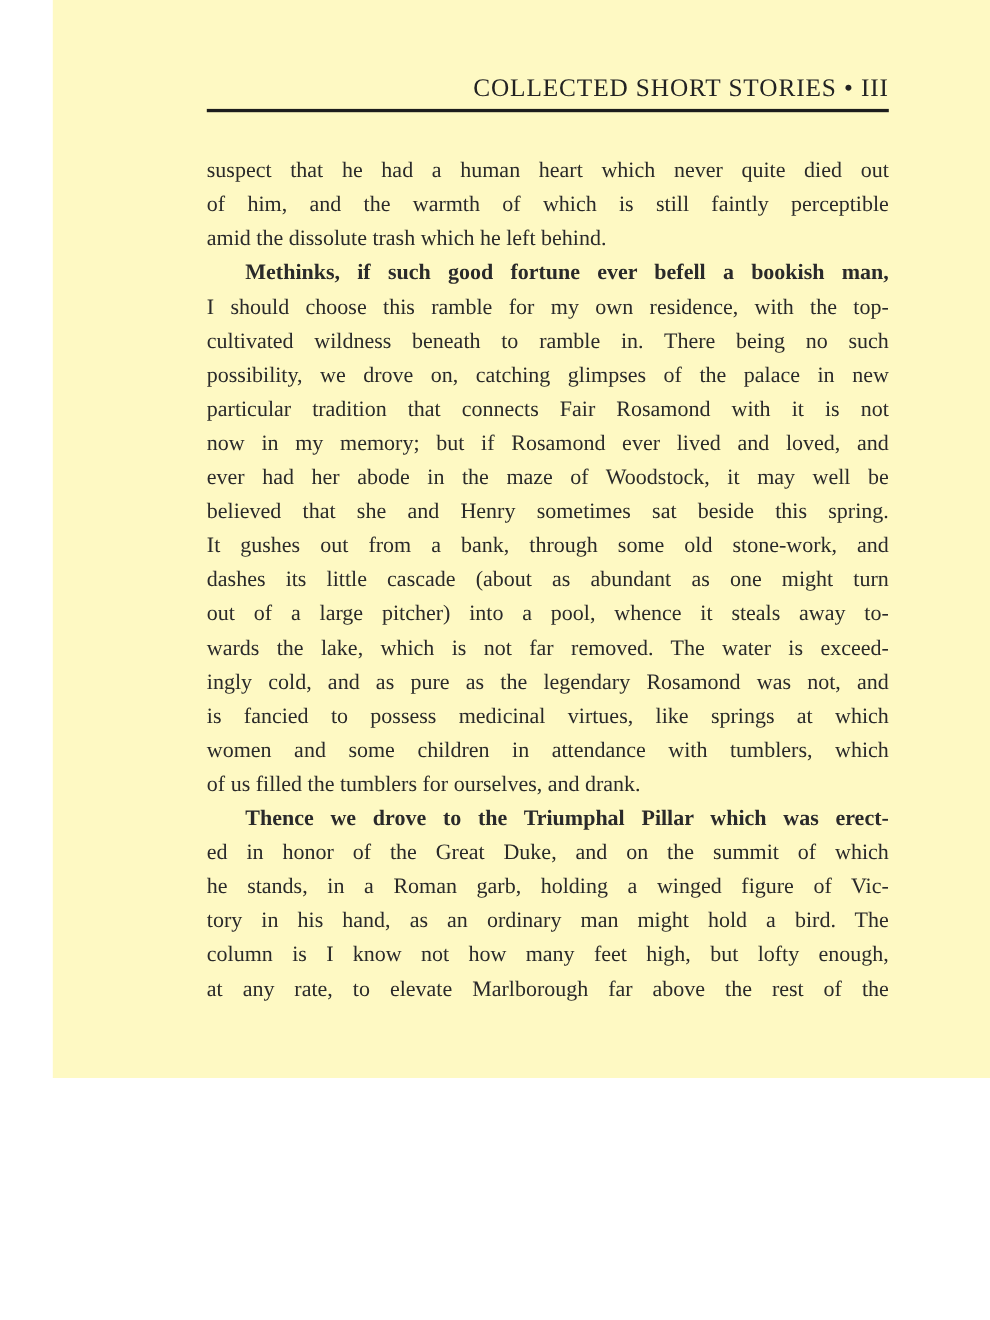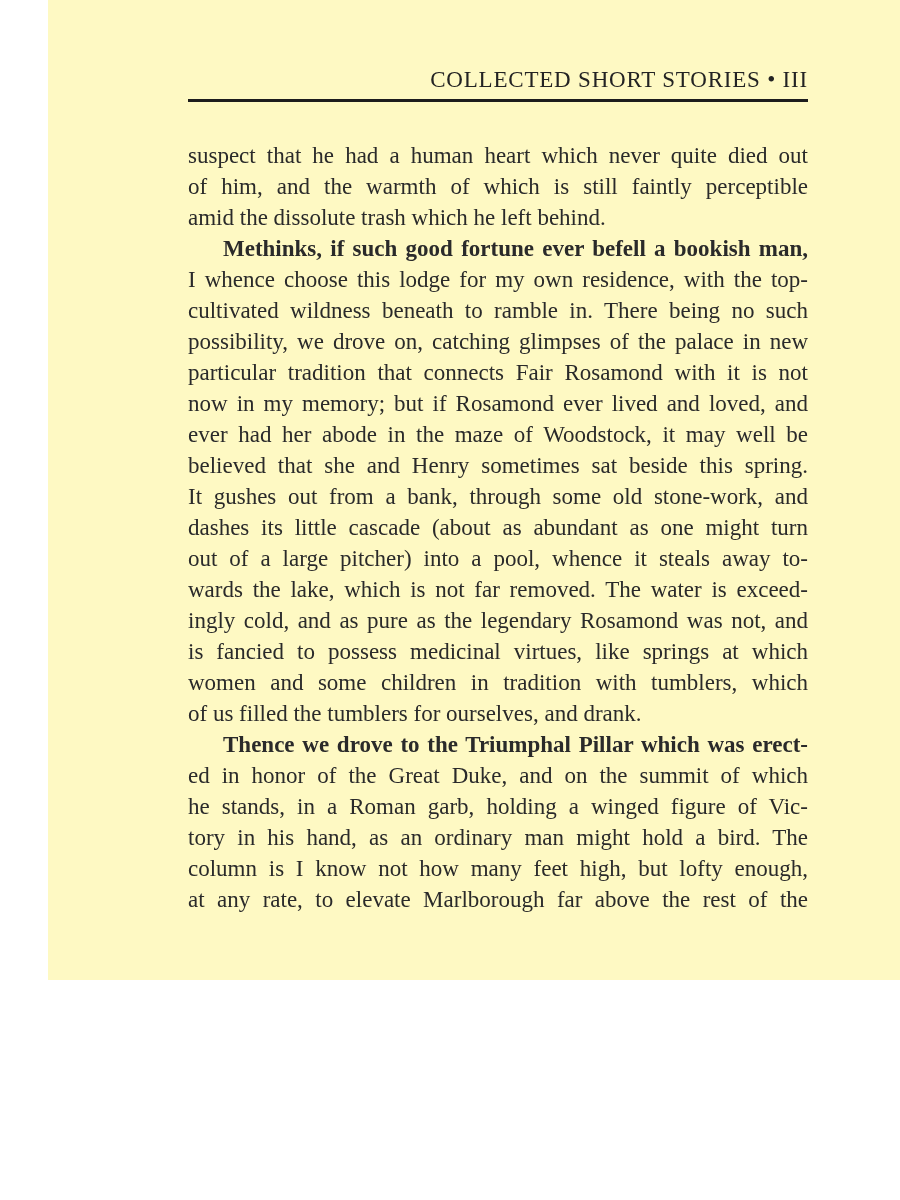--- a/index.html
+++ b/index.html
@@ -32,21 +32,21 @@
     height: 2.6px;
     background: #1d1d1d;
   }
   .header-rule { top: 99px; }
   .footer-rule { top: 1081px; }
   .body-text {
     position: absolute;
     top: 140px;
     left: 140px;
     width: 620px;
-    font-size: 23px;
+    font-size: 20px;
     color: #2a2a2a;
   }
   .paragraph { margin: 0; padding: 0; }
   .line {
     height: 31px;
     line-height: 31px;
     text-align: justify;
     text-align-last: justify;
   }
   .line.indent { text-indent: 35px; font-weight: bold; }
@@ -71,34 +71,34 @@
   <div class="rule header-rule"></div>
 
   <div class="body-text">
       <div class="paragraph">
         <div class="line">suspect that he had a human heart which never quite died out</div>
         <div class="line">of him, and the warmth of which is still faintly perceptible</div>
         <div class="line flush-last">amid the dissolute trash which he left behind.</div>
       </div>
       <div class="paragraph">
         <div class="line indent">Methinks, if such good fortune ever befell a bookish man,</div>
-        <div class="line">I whence choose this lodge for my own residence, with the top-</div>
+        <div class="line">I should choose this ramble for my own residence, with the top-</div>
         <div class="line">cultivated wildness beneath to ramble in. There being no such</div>
         <div class="line">possibility, we drove on, catching glimpses of the palace in new</div>
         <div class="line">particular tradition that connects Fair Rosamond with it is not</div>
         <div class="line">now in my memory; but if Rosamond ever lived and loved, and</div>
         <div class="line">ever had her abode in the maze of Woodstock, it may well be</div>
         <div class="line">believed that she and Henry sometimes sat beside this spring.</div>
         <div class="line">It gushes out from a bank, through some old stone-work, and</div>
         <div class="line">dashes its little cascade (about as abundant as one might turn</div>
         <div class="line">out of a large pitcher) into a pool, whence it steals away to-</div>
         <div class="line">wards the lake, which is not far removed. The water is exceed-</div>
         <div class="line">ingly cold, and as pure as the legendary Rosamond was not, and</div>
         <div class="line">is fancied to possess medicinal virtues, like springs at which</div>
-        <div class="line">women and some children in tradition with tumblers, which</div>
+        <div class="line">women and some children in attendance with tumblers, which</div>
         <div class="line flush-last">of us filled the tumblers for ourselves, and drank.</div>
       </div>
       <div class="paragraph">
         <div class="line indent">Thence we drove to the Triumphal Pillar which was erect-</div>
         <div class="line">ed in honor of the Great Duke, and on the summit of which</div>
         <div class="line">he stands, in a Roman garb, holding a winged figure of Vic-</div>
         <div class="line">tory in his hand, as an ordinary man might hold a bird. The</div>
         <div class="line">column is I know not how many feet high, but lofty enough,</div>
         <div class="line">at any rate, to elevate Marlborough far above the rest of the</div>
       </div>

